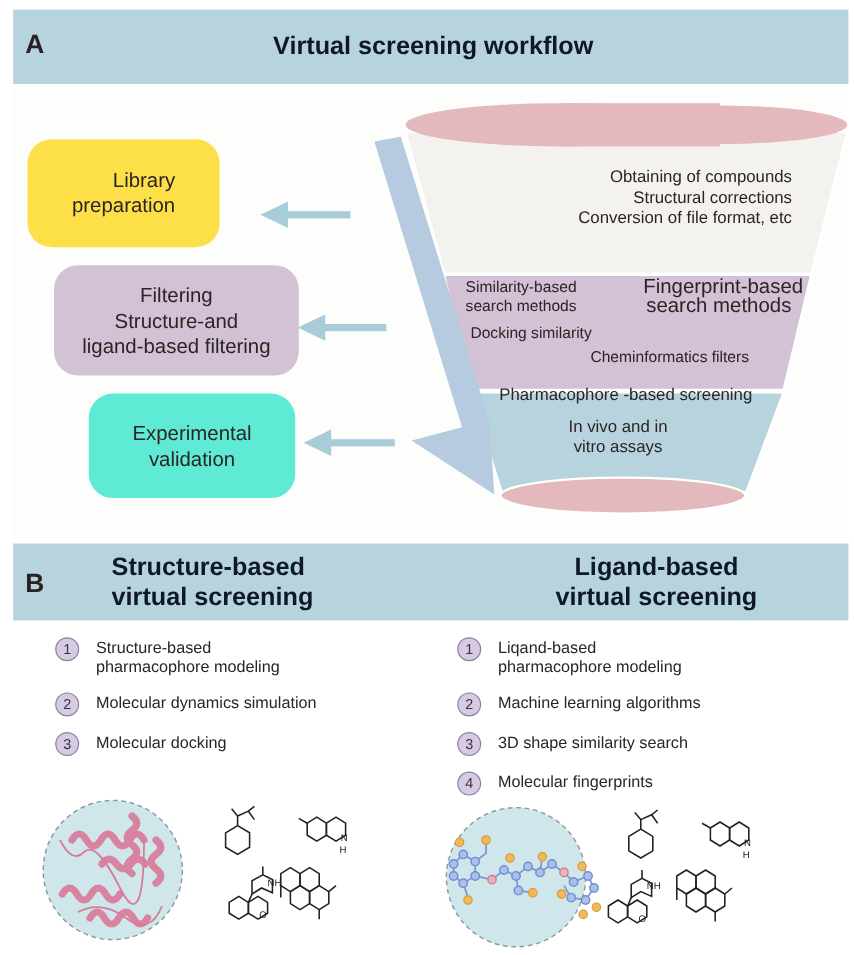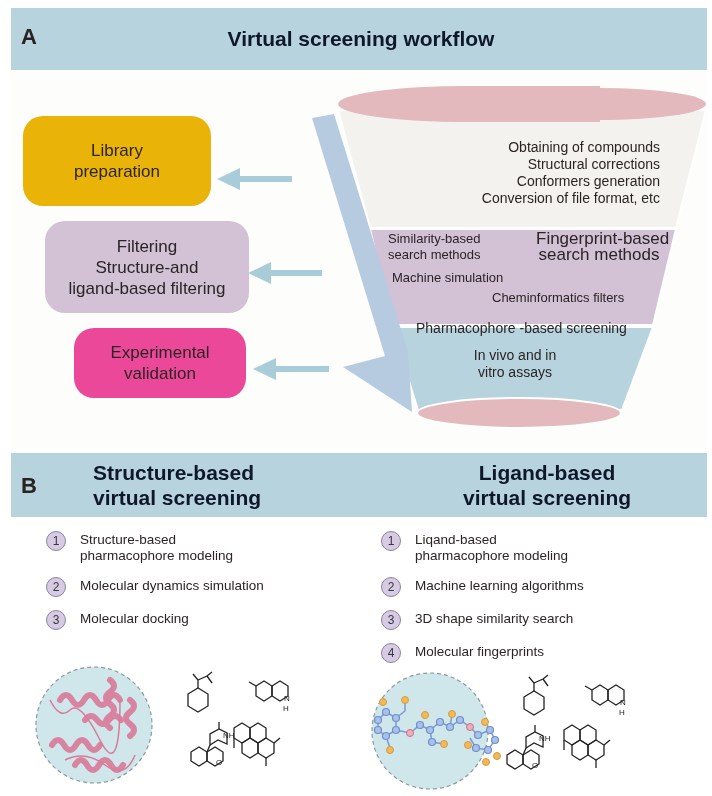--- a/index.html
+++ b/index.html
@@ -53,56 +53,55 @@
   <g fill="#a9cdd8">
     <rect x="270" y="270" width="52" height="6"></rect>
     <polygon points="248,273 271,262 271,284"></polygon>
   </g>
   <g fill="#a9cdd8">
     <rect x="275" y="366" width="54" height="6"></rect>
     <polygon points="253,369 276,358 276,380"></polygon>
   </g>
 </svg>
 
-<div class="step-box" style="left:23px;top:116px;width:188px;height:90px;background:#eab308;">
+<div class="step-box" style="left:23px;top:116px;width:160px;height:90px;background:#fde047;text-align:right;">
   <div>
     <span>Library</span>
     <span>preparation</span>
   </div>
 </div>
 <div class="step-box" style="left:45px;top:221px;width:204px;height:92px;background:#d3c1d6;">
   <div>
     <span>Filtering</span>
     <span>Structure-and</span>
     <span>ligand-based filtering</span>
   </div>
 </div>
-<div class="step-box" style="left:74px;top:328px;width:172px;height:70px;background:#ec4899;">
+<div class="step-box" style="left:74px;top:328px;width:172px;height:87px;background:#5eead4;">
   <div>
     <span>Experimental</span>
     <span>validation</span>
   </div>
 </div>
 
 <div class="funnel-text center" style="left:400px;top:139px;width:260px;text-align:right;">
   <div>Obtaining of compounds</div>
   <div>Structural corrections</div>
-  <div>Conformers generation</div>
   <div>Conversion of file format, etc</div>
 </div>
 
 <div class="funnel-text" style="left:388px;top:231px;font-size:13px;line-height:16px;">
   <div>Similarity-based</div>
   <div>search methods</div>
 </div>
 <div class="funnel-text center" style="left:536px;top:231px;width:126px;font-size:17px;line-height:16px;">
   <div>Fingerprint-based</div>
   <div>search methods</div>
 </div>
-<div class="funnel-text" style="left:392px;top:269px;font-size:13px;">Machine simulation</div>
+<div class="funnel-text" style="left:392px;top:269px;font-size:13px;">Docking similarity</div>
 <div class="funnel-text" style="left:492px;top:289px;font-size:13px;">Cheminformatics filters</div>
 <div class="funnel-text" style="left:416px;top:320px;font-size:14px;">Pharmacophore -based screening</div>
 
 <div class="funnel-text center" style="left:450px;top:347px;width:130px;">
   <div>In vivo and in</div>
   <div>vitro assays</div>
 </div>
 
 <div class="banner banner-b">
   <div class="panel-letter" style="left:10px;top:20px;">B</div>

